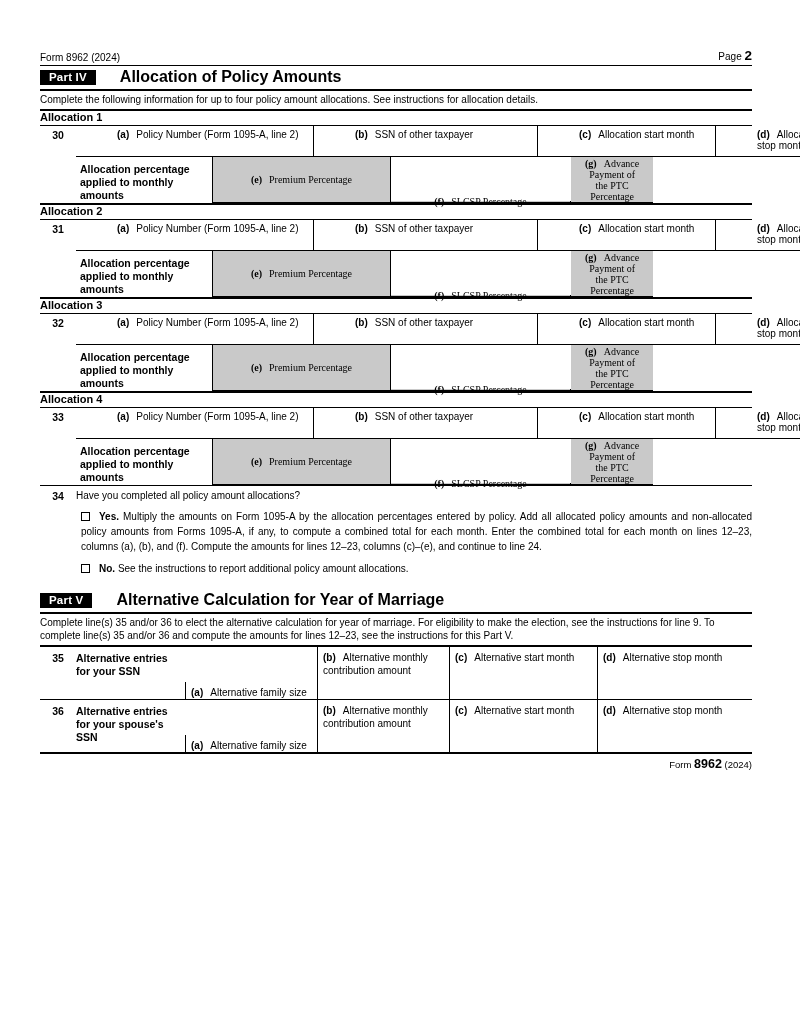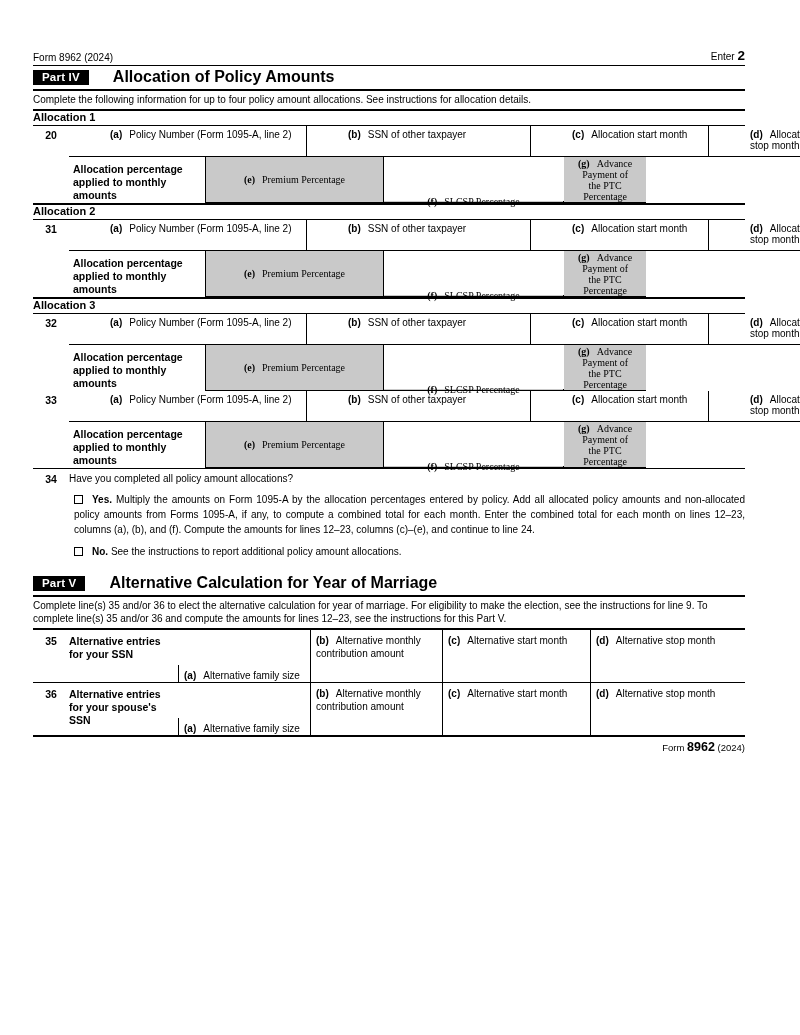--- a/index.html
+++ b/index.html
@@ -1,19 +1,19 @@
 <!DOCTYPE html>
 <html><head>
 <meta charset="utf-8">
 <style>
   * { margin:0; padding:0; box-sizing:border-box; }
   html,body { background:#fff; }
   body { width:800px; height:1035px; font-family:"Liberation Sans", sans-serif; color:#000; }
   .page { position:relative; width:800px; height:1035px; background:#fff; overflow:hidden; }
-  .content { position:absolute; left:33px; top:48px; width:712px; }
+  .content { position:absolute; left:40px; top:48px; width:712px; }
 
   
   .page-header { display:flex; justify-content:space-between; align-items:flex-end; border-bottom:1px solid #000; padding-bottom:2px; font-size:10px; }
   .page-num-word { font-size:10px; }
   .page-num { font-size:13.5px; font-weight:bold; }
 
   
   .part-header { display:flex; align-items:center; border-bottom:2px solid #000; padding:2px 0 3px; }
   .part-badge { background:#000; color:#fff; font-weight:bold; font-size:11.5px; padding:1px 9px 2px; letter-spacing:.2px; }
   .part-title { font-weight:bold; font-size:16px; margin-left:24px; }
@@ -64,35 +64,35 @@
 </style>
 </head>
 <body>
 
 <div class="page">
   <div class="content">
 
     <div class="page-header">
       <span>Form 8962 (2024)</span>
       <span>
-        <span class="page-num-word">Enter</span>
+        <span class="page-num-word">Page</span>
         <span class="page-num">2</span>
       </span>
     </div>
 
     <div class="part-header">
       <span class="part-badge">Part IV</span>
       <span class="part-title">Allocation of Policy Amounts</span>
     </div>
     <div class="part-instructions">Complete the following information for up to four policy amount allocations. See instructions for allocation details.</div>
 
     <div>
       <div class="alloc-heading">Allocation 1</div>
       <div class="row-a">
-        <div class="num">20</div>
+        <div class="num">30</div>
         <div class="fields">
           <div class="field-cell fa"><span class="cell-letter">(a)</span><span>Policy Number (Form 1095-A, line 2)</span></div>
           <div class="field-cell fb"><span class="cell-letter">(b)</span><span>SSN of other taxpayer</span></div>
           <div class="field-cell fc"><span class="cell-letter">(c)</span><span>Allocation start month</span></div>
           <div class="field-cell fd"><span class="cell-letter">(d)</span><span>Allocation stop month</span></div>
         </div>
       </div>
       <div class="row-b">
         <div class="num"></div>
         <div class="pct-label">Allocation percentage applied to monthly amounts</div>
@@ -181,20 +181,21 @@
           <div class="efg-entry">
             <div class="ecell ge"></div>
             <div class="ecell gf"></div>
             <div class="ecell gg"></div>
           </div>
         </div>
       </div>
     </div>
 
     <div>
+      <div class="alloc-heading">Allocation 4</div>
       <div class="row-a">
         <div class="num">33</div>
         <div class="fields">
           <div class="field-cell fa"><span class="cell-letter">(a)</span><span>Policy Number (Form 1095-A, line 2)</span></div>
           <div class="field-cell fb"><span class="cell-letter">(b)</span><span>SSN of other taxpayer</span></div>
           <div class="field-cell fc"><span class="cell-letter">(c)</span><span>Allocation start month</span></div>
           <div class="field-cell fd"><span class="cell-letter">(d)</span><span>Allocation stop month</span></div>
         </div>
       </div>
       <div class="row-b">

